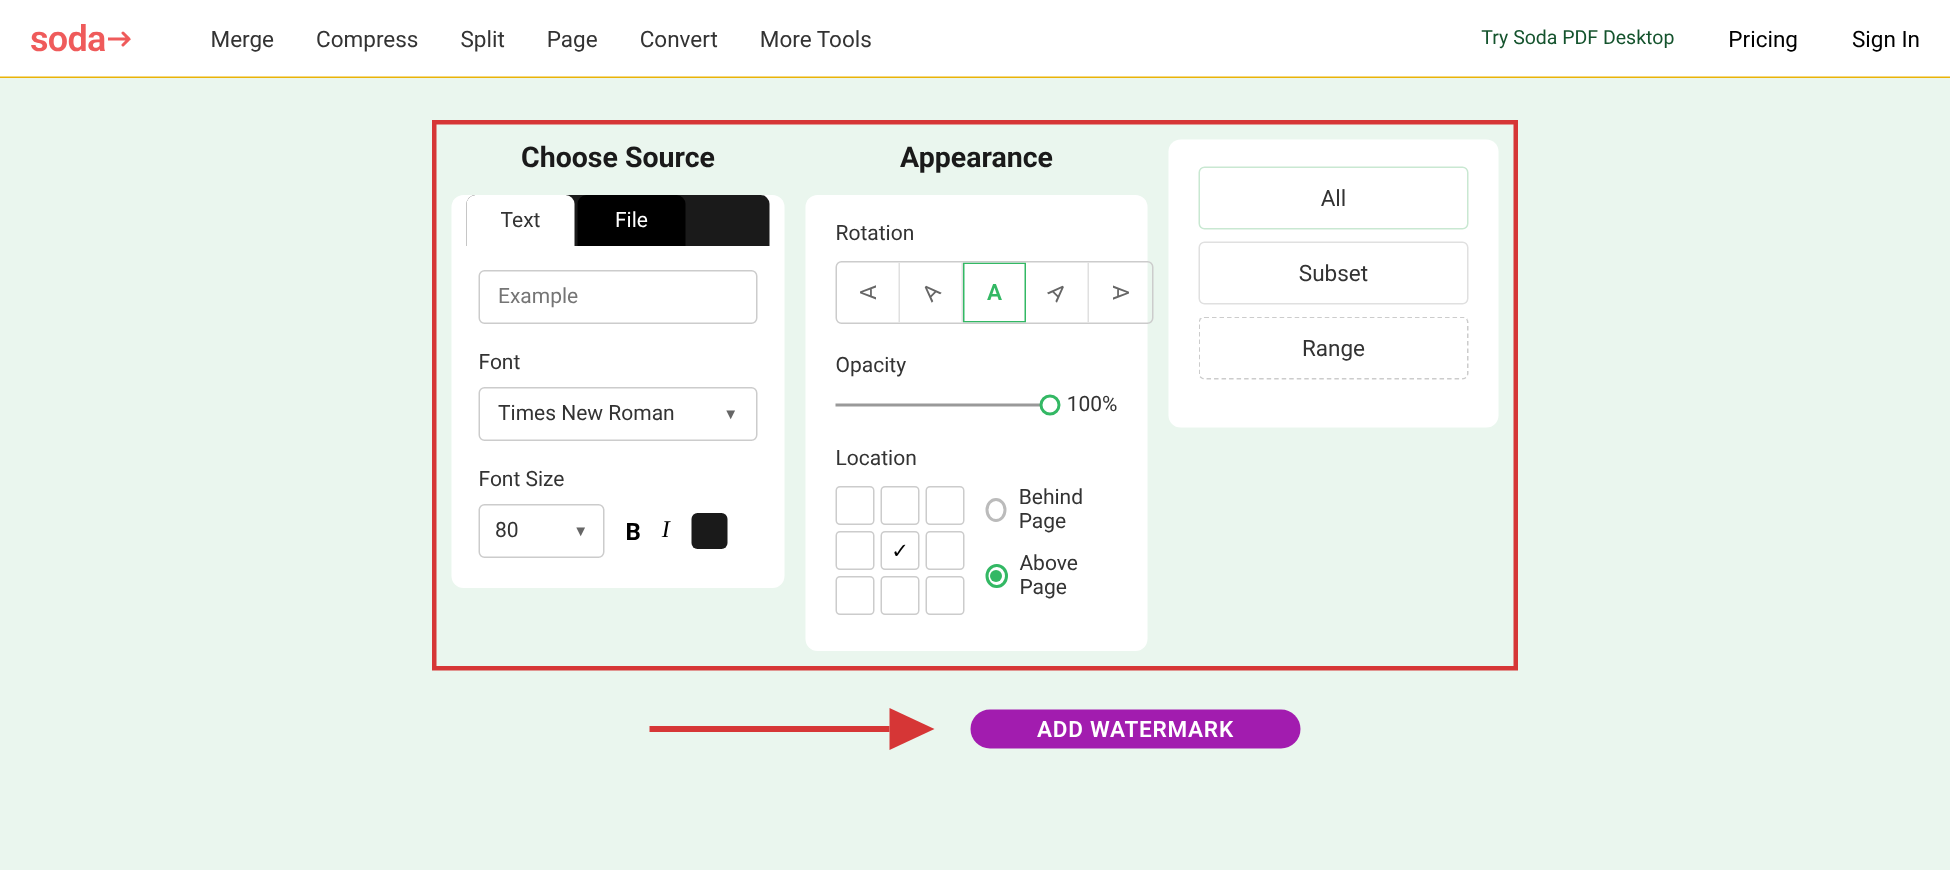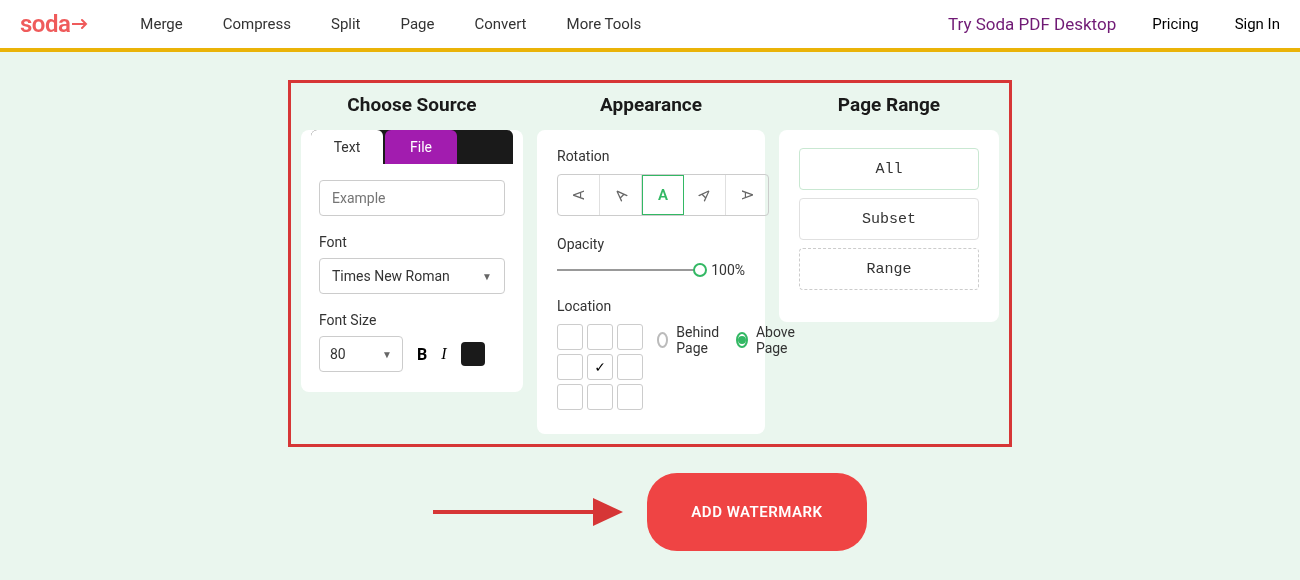--- a/index.html
+++ b/index.html
@@ -1,36 +1,36 @@
 <!DOCTYPE html>
 <html><head>
 <meta charset="utf-8">
 <style>
 * { box-sizing: border-box; margin: 0; padding: 0; font-family: -apple-system, BlinkMacSystemFont, "Segoe UI", Roboto, sans-serif; }
 body { width: 1300px; height: 580px; background: #fff; overflow: hidden; }
-.header { display: flex; align-items: center; height: 52px; padding: 0 20px; border-bottom: 4px solid #eab308; }
+.header { display: flex; align-items: center; height: 52px; padding: 0 20px; border-bottom: 1px solid #eab308; }
 .logo { color: #ef5b5b; font-size: 24px; font-weight: 600; letter-spacing: -0.5px; margin-right: 50px; display: flex; align-items: center; }
 .logo-arrow { margin-left: 2px; }
-.nav { display: flex; gap: 40px; }
+.nav { display: flex; gap: 28px; }
 .nav-item { color: #333; font-size: 15px; cursor: pointer; }
 .header-right { margin-left: auto; display: flex; align-items: center; gap: 36px; }
-.try-link { color: #701a75; font-size: 17px; cursor: pointer; }
+.try-link { color: #14532d; font-size: 13px; cursor: pointer; }
 .header-link { color: #000000; font-size: 15px; cursor: pointer; }
 .main { background: #eaf6ee; padding: 28px 0 30px; min-height: 528px; display: flex; flex-direction: column; align-items: center; }
 .panel-wrap { border: 3px solid #d63636; padding: 10px; background: #eaf6ee; }
 .panels { display: flex; gap: 14px; }
 .panel { background: #fff; border-radius: 8px; padding: 18px 20px 24px; }
 .panel-source { width: 222px; padding: 0 0 20px 0; overflow: hidden; }
 .panel-appearance { width: 228px; }
 .panel-range { width: 220px; }
 .panel-title { font-size: 19px; font-weight: 700; color: #1a1a1a; text-align: center; margin-bottom: 14px; }
 .tabbar { display: flex; background: #1a1a1a; height: 34px; border-radius: 6px 6px 0 0; }
 .tab { width: 72px; height: 34px; display: flex; align-items: center; justify-content: center; font-size: 14px; cursor: pointer; border-radius: 6px 6px 0 0; margin-right: 2px; }
 .tab-active { background: #fff; color: #333; }
-.tab-inactive { background: #a21caf; color: #fff; }
+.tab-inactive { background: #000000; color: #fff; }
 .source-body { padding: 16px 18px 0; }
 .text-input { width: 100%; height: 36px; border: 1px solid #ccc; border-radius: 4px; padding: 0 12px; font-size: 14px; color: #555; }
 .label { font-size: 14px; color: #333; margin: 18px 0 8px; }
 .select { width: 100%; height: 36px; border: 1px solid #ccc; border-radius: 4px; padding: 0 12px; font-size: 14px; color: #333; display: flex; align-items: center; justify-content: space-between; cursor: pointer; }
 .chev { font-size: 10px; color: #666; }
 .size-row { display: flex; align-items: center; gap: 14px; }
 .size-select { width: 84px; height: 36px; border: 1px solid #ccc; border-radius: 4px; padding: 0 10px; font-size: 14px; color: #333; display: flex; align-items: center; justify-content: space-between; cursor: pointer; }
 .bold-btn { font-weight: 700; font-size: 16px; cursor: pointer; }
 .italic-btn { font-style: italic; font-size: 16px; cursor: pointer; font-family: Georgia, serif; }
 .color-box { width: 24px; height: 24px; background: #1a1a1a; border-radius: 4px; cursor: pointer; }
@@ -39,33 +39,33 @@
 .rot-btn { width: 42px; height: 40px; display: flex; align-items: center; justify-content: center; cursor: pointer; font-size: 15px; color: #666; border-right: 1px solid #e0e0e0; }
 .rot-btn:last-child { border-right: none; }
 .rot-active { border: 1.5px solid #33b864; color: #33b864; font-weight: 600; }
 .slider-row { display: flex; align-items: center; gap: 10px; margin-bottom: 20px; }
 .slider-track { flex: 1; height: 2px; background: #999; position: relative; }
 .slider-thumb { position: absolute; right: -6px; top: -6px; width: 14px; height: 14px; border: 2px solid #33b864; background: #fff; border-radius: 50%; cursor: pointer; }
 .slider-val { font-size: 14px; color: #333; text-align: center; }
 .location-row { display: flex; gap: 14px; align-items: flex-start; }
 .loc-grid { display: grid; grid-template-columns: repeat(3, 26px); gap: 4px; }
 .loc-cell { width: 26px; height: 26px; border: 1px solid #ccc; border-radius: 3px; cursor: pointer; display: flex; align-items: center; justify-content: center; font-size: 14px; }
-.radio-group { display: flex; flex-direction: row; gap: 12px; font-size: 14px; color: #333; }
+.radio-group { display: flex; flex-direction: column; gap: 12px; font-size: 14px; color: #333; }
 .radio-row { display: flex; align-items: center; gap: 8px; cursor: pointer; }
 .radio { width: 16px; height: 16px; border: 2px solid #bbb; border-radius: 50%; display: flex; align-items: center; justify-content: center; }
 .radio-on { border-color: #33b864; }
 .radio-on::after { content: ''; width: 8px; height: 8px; background: #33b864; border-radius: 50%; }
-.range-btn { width: 100%; height: 42px; border: 1px solid #c9e8d2; border-radius: 4px; display: flex; align-items: center; justify-content: center; font-size: 15px; color: #333; cursor: pointer; margin-bottom: 8px; background: #fff; font-family: Liberation Mono, monospace; }
+.range-btn { width: 100%; height: 42px; border: 1px solid #c9e8d2; border-radius: 4px; display: flex; align-items: center; justify-content: center; font-size: 15px; color: #333; cursor: pointer; margin-bottom: 8px; background: #fff; }
 .range-dashed { border: 1px dashed #ccc; }
 .range-plain { border: 1px solid #e0e0e0; }
 .cta-row { display: flex; align-items: center; margin-top: 26px; gap: 24px; }
 .arrow-annot { width: 190px; height: 16px; position: relative; }
 .arrow-line { position: absolute; left: 0; top: 6px; width: 160px; height: 4px; background: #d63636; }
 .arrow-head { position: absolute; right: 0; top: -6px; width: 0; height: 0; border-top: 14px solid transparent; border-bottom: 14px solid transparent; border-left: 30px solid #d63636; }
-.cta { background: #ef4444; color: #fff; font-size: 15px; font-weight: 600; letter-spacing: 0.5px; padding: 30px 44px; border-radius: 30px; border: none; cursor: pointer; }
+.cta { background: #a21caf; color: #fff; font-size: 15px; font-weight: 600; letter-spacing: 0.5px; padding: 4px 44px; border-radius: 30px; border: none; cursor: pointer; }
 .tabbar-wrap { padding: 0 10px; }
 </style>
 </head>
 <body>
 
 <div class="header">
   <div class="logo">
     <span>soda</span>
     <svg class="logo-arrow" width="18" height="12" viewBox="0 0 18 12">
         <path d="M0 6 H14 M10 2 L14 6 L10 10" stroke="#ef5b5b" stroke-width="2" fill="none" stroke-linecap="round"></path>
@@ -166,21 +166,20 @@
               <div class="radio-row">
                 <div class="radio radio-on"></div>
                 <span>Above Page</span>
               </div>
             </div>
           </div>
         </div>
       </div>
 
       <div>
-        <div class="panel-title">Page Range</div>
         <div class="panel panel-range">
           <div class="range-btn">All</div>
           <div class="range-btn range-plain">Subset</div>
           <div class="range-btn range-dashed">Range</div>
         </div>
       </div>
     </div>
   </div>
 
   <div class="cta-row">

